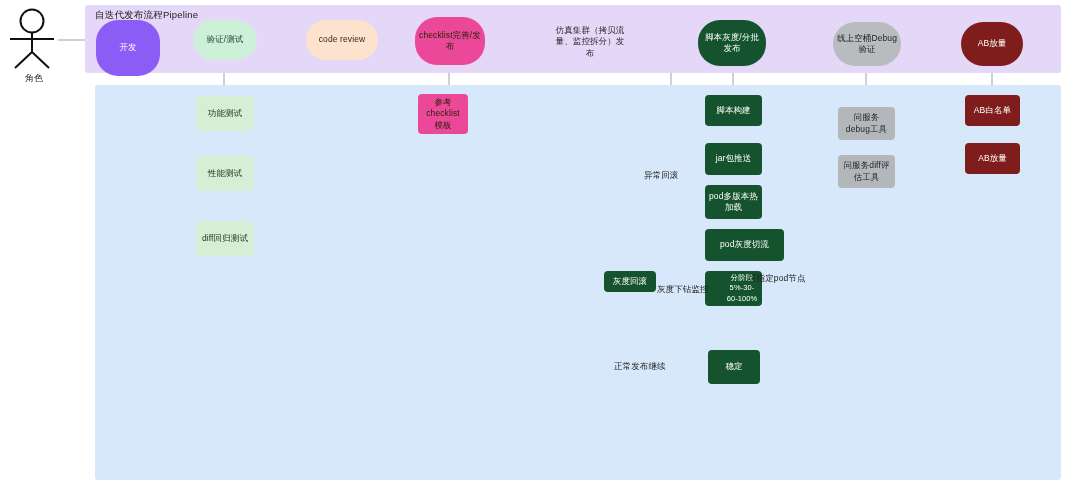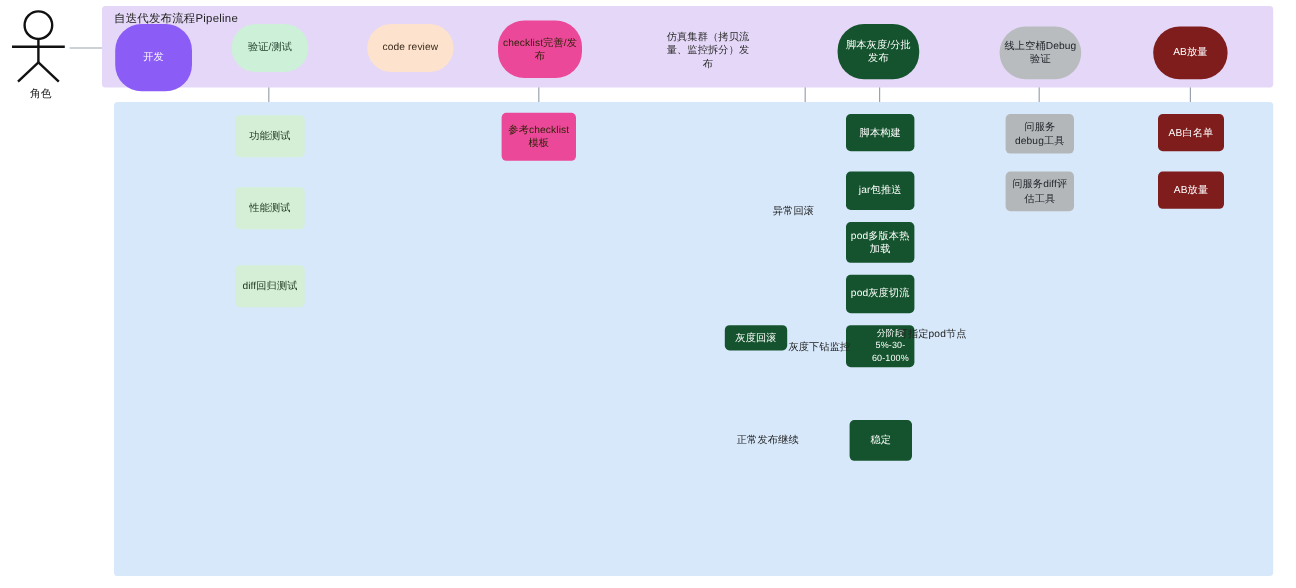--- a/index.html
+++ b/index.html
@@ -52,21 +52,21 @@
   .n-rect  { border-radius: 4px; }
 
   .c-purple  { background: #8b5cf6; color: #ffffff; }
   .c-mint    { background: #cdf0d8; color: #1d3b27; }
   .c-peach   { background: #fde3cd; color: #3a2a1c; }
   .c-orange  { background: #ec4899; color: #2e2208; }
   .c-lavender{ background: #e4d7f7; color: #2b2b2b; }
   .c-green   { background: #14532d; color: #ffffff; }
   .c-greenlt { background: #d4efd6; color: #20391f; }
   .c-gray    { background: #b9bcbe; color: #20242a; }
-  .c-graydk  { background: #b4b7b9; color: #1e2228; }
+  .c-graydk  { background: #b4b7b9; color: #1e2228; margin-top: 12px; }
   .c-blue    { background: #7f1d1d; color: #ffffff; }
 
   .edge-label {
     position: absolute;
     font-size: 8.5px;
     color: #222;
     white-space: nowrap;
     letter-spacing: .1px;
   }
   svg.wires {
@@ -159,26 +159,26 @@
   <div class="node n-round c-orange" style="left:415px;top:17px;width:70px;height:48px;">checklist完善/发布</div>
   <div class="node n-round c-lavender" style="left:551px;top:16px;width:78px;height:52px;">仿真集群（拷贝流量、监控拆分）发布</div>
   <div class="node n-round c-green" style="left:698px;top:20px;width:68px;height:46px;">脚本灰度/分批发布</div>
   <div class="node n-round c-gray" style="left:833px;top:22px;width:68px;height:44px;">线上空桶Debug验证</div>
   <div class="node n-round c-blue" style="left:961px;top:22px;width:62px;height:44px;">AB放量</div>
 
   <div class="node n-rect c-greenlt" style="left:196px;top:96px;width:58px;height:35px;">功能测试</div>
   <div class="node n-rect c-greenlt" style="left:196px;top:156px;width:58px;height:35px;">性能测试</div>
   <div class="node n-rect c-greenlt" style="left:196px;top:221px;width:58px;height:35px;">diff回归测试</div>
 
-  <div class="node n-rect c-orange" style="left:418px;top:94px;width:62px;height:40px;">参考checklist模板</div>
+  <div class="node n-rect c-orange" style="left:418px;top:94px;width:50px;height:40px;">参考checklist模板</div>
 
   <div class="node n-rect c-green" style="left:705px;top:95px;width:57px;height:31px;">脚本构建</div>
   <div class="node n-rect c-green" style="left:705px;top:143px;width:57px;height:32px;">jar包推送</div>
   <div class="node n-rect c-green" style="left:705px;top:185px;width:57px;height:34px;">pod多版本热加载</div>
-  <div class="node n-rect c-green" style="left:705px;top:229px;width:57px;height:32px;">pod灰度切流</div>
+  <div class="node n-rect c-green" style="left:705px;top:229px;width:79px;height:32px;">pod灰度切流</div>
   <div class="node n-rect c-green" style="left:705px;top:271px;width:57px;height:35px;white-space:pre-line;font-size:7.5px;padding-left:21px;">分阶段
 5%-30-60-100%</div>
 
   <div class="node n-rect c-graydk" style="left:838px;top:95px;width:57px;height:33px;">问服务debug工具</div>
   <div class="node n-rect c-graydk" style="left:838px;top:143px;width:57px;height:33px;">问服务diff评估工具</div>
 
   <div class="node n-rect c-blue" style="left:965px;top:95px;width:55px;height:31px;">AB白名单</div>
   <div class="node n-rect c-blue" style="left:965px;top:143px;width:55px;height:31px;">AB放量</div>
 
   <div class="node n-rect c-green" style="left:604px;top:271px;width:52px;height:21px;">灰度回滚</div>

